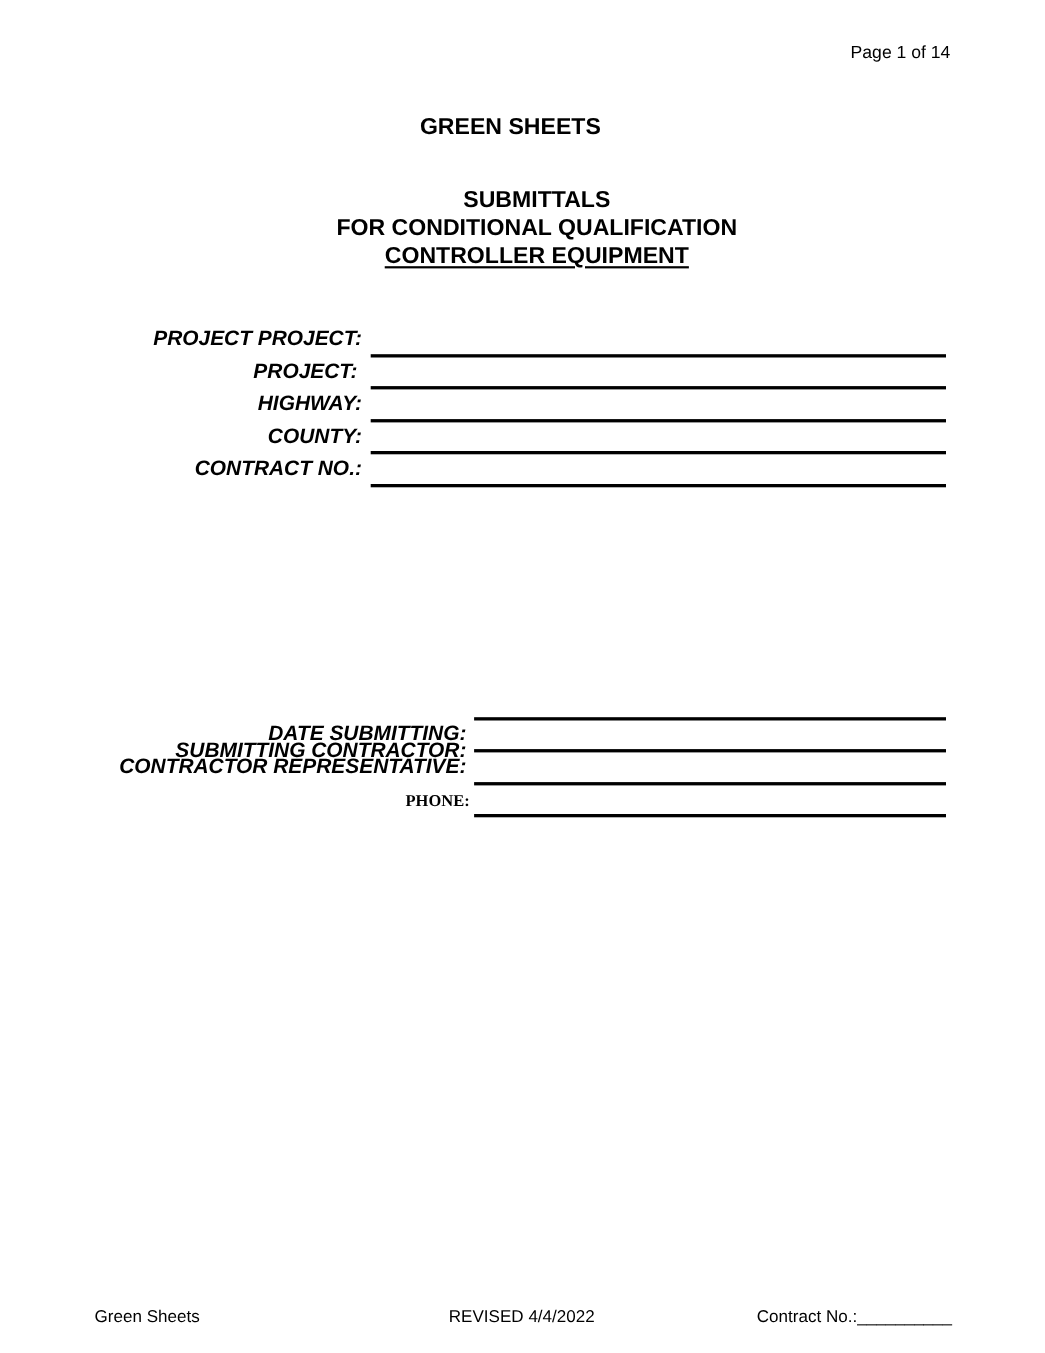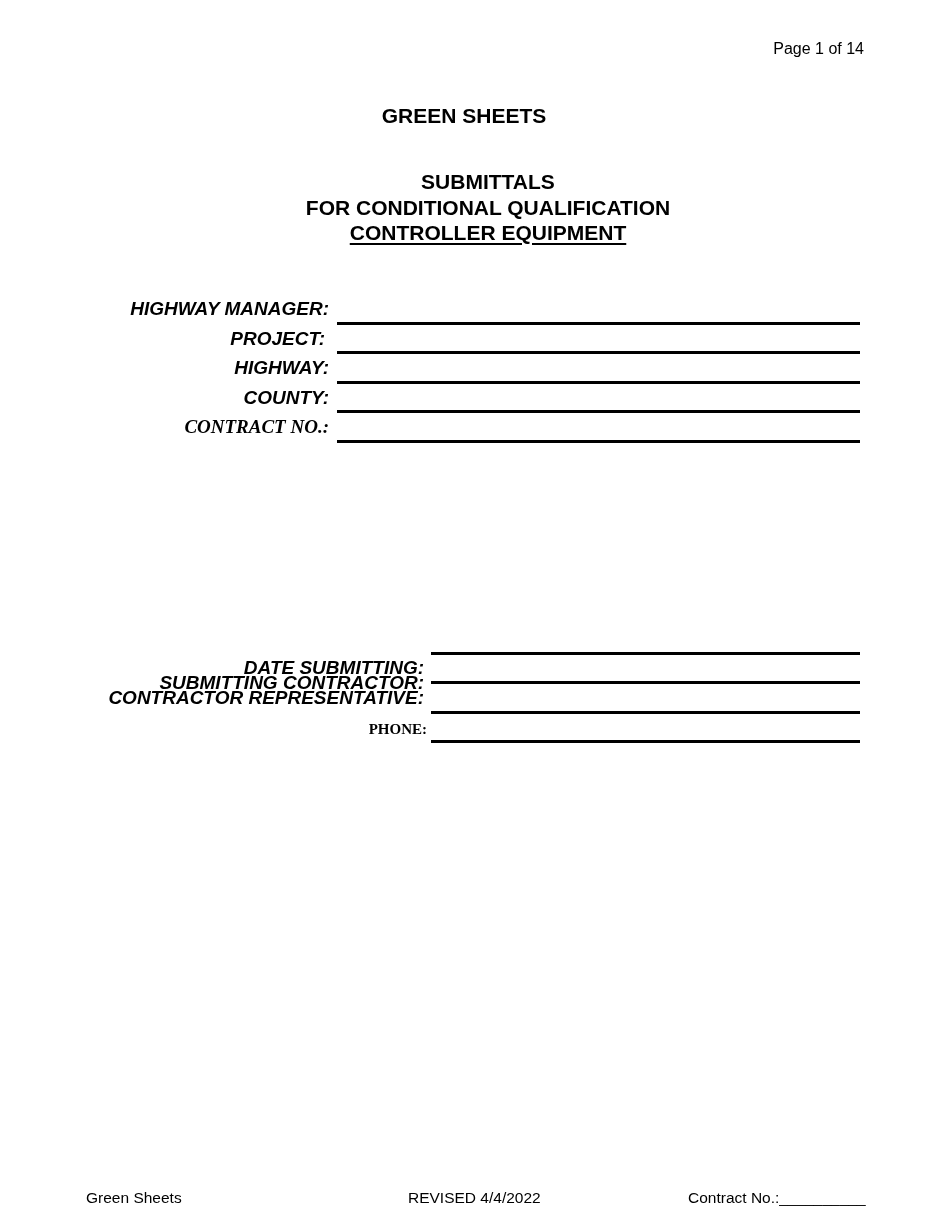--- a/index.html
+++ b/index.html
@@ -22,33 +22,33 @@
 <div class="abs page-num">Page 1 of 14</div>
 
 <div class="abs title t1">GREEN SHEETS</div>
 <div class="abs title t2">
   <div>SUBMITTALS</div>
   <div>FOR CONDITIONAL QUALIFICATION</div>
   <div><span class="underline">CONTROLLER EQUIPMENT</span></div>
 </div>
 
 <div>
-  <div class="lbl" style="right:621px; top:298px;">HIGHWAY MANAGER:</div>
+  <div class="lbl" style="right:621px; top:298px;">PROJECT PROJECT:</div>
   <div class="line" style="left:337px; width:523px; top:322px;"></div>
 
   <div class="lbl" style="right:625px; top:328px;">PROJECT:</div>
   <div class="line" style="left:337px; width:523px; top:351px;"></div>
 
   <div class="lbl" style="right:621px; top:357px;">HIGHWAY:</div>
   <div class="line" style="left:337px; width:523px; top:381px;"></div>
 
   <div class="lbl" style="right:621px; top:387px;">COUNTY:</div>
   <div class="line" style="left:337px; width:523px; top:410px;"></div>
 
-  <div class="lbl" style="right:621px; top:416px;font-family:Liberation Serif, serif;">CONTRACT NO.:</div>
+  <div class="lbl" style="right:621px; top:416px;">CONTRACT NO.:</div>
   <div class="line" style="left:337px; width:523px; top:440px;"></div>
 </div>
 
 <div>
   <div class="lbl" style="right:526px; top:628px;margin-top:44px;">SUBMITTING CONTRACTOR:</div>
   <div class="line" style="left:431px; width:429px; top:652px;"></div>
 
   <div class="lbl" style="right:526px; top:657px;">DATE SUBMITTING:</div>
   <div class="line" style="left:431px; width:429px; top:681px;"></div>
 

